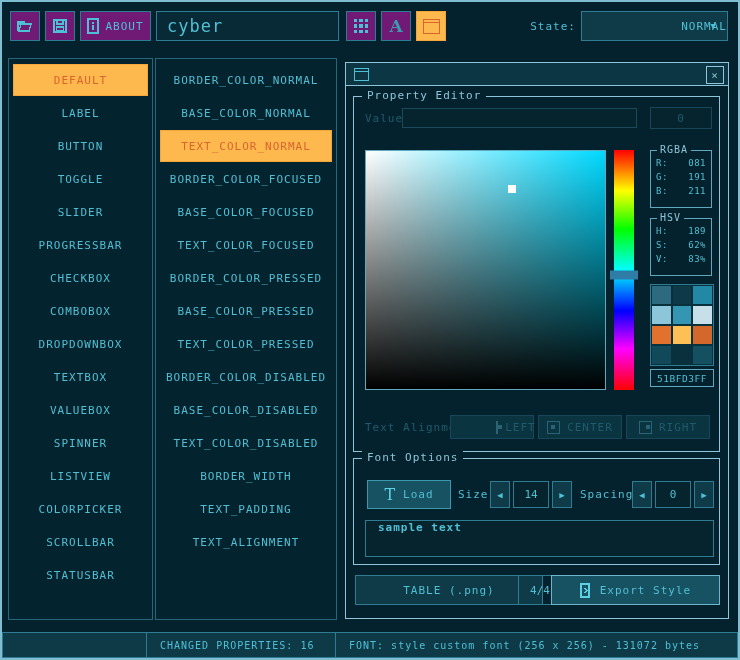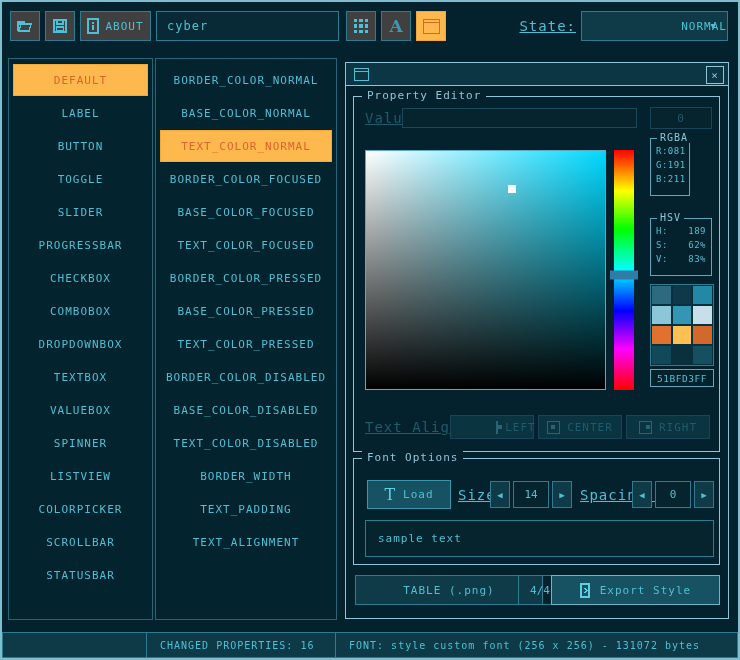--- a/index.html
+++ b/index.html
@@ -3,24 +3,24 @@
 <meta charset="utf-8">
 <style>
   html,body{margin:0;padding:0;background:#04222d;}
   #app{
     position:relative;width:740px;height:660px;box-sizing:border-box;
     background:#04222d;border:2px solid #7fbdd0;overflow:hidden;
     font-family:"DejaVu Sans Mono", monospace;color:#51bfd3;
   }
   .abs{position:absolute;box-sizing:border-box;}
   
-  .tbtn{background:#404040;border:1px solid #2e7c92;display:flex;align-items:center;justify-content:center;color:#4ec0d6;cursor:pointer;gap:6px;}
+  .tbtn{background:#701a75;border:1px solid #2e7c92;display:flex;align-items:center;justify-content:center;color:#4ec0d6;cursor:pointer;gap:6px;}
   .tbtn.orange{background:#fdb84e;border-color:#f5a637;color:#d9642e;}
-  .tinput{background:#082a36;border:1px solid #2e7c92;display:flex;align-items:center;padding:0 10px;font-size:12px;letter-spacing:1px;color:#51bfd3;}
-  .lbl{display:flex;align-items:center;font-size:14px;letter-spacing:1px;color:#51bfd3;text-decoration:underline;}
+  .tinput{background:#082a36;border:1px solid #2e7c92;display:flex;align-items:center;padding:0 10px;font-size:17px;letter-spacing:1px;color:#51bfd3;}
+  .lbl{display:flex;align-items:center;font-size:11px;letter-spacing:1px;color:#51bfd3;}
   .dropdown{background:#0f3b49;border:1px solid #2e7c92;display:flex;align-items:center;justify-content:flex-end;font-size:11px;letter-spacing:1px;cursor:pointer;}
   .dropdown .chev{position:absolute;right:10px;font-size:9px;color:#4ec0d6;}
   .glyphA{font-size:17px;font-weight:bold;color:#3d99ae;font-family:"DejaVu Serif",serif;}
   
   .panel{border:1px solid #25667a;background:#03232e;padding-top:4px;}
   .list-item{height:30px;margin:1px 4px;display:flex;align-items:center;justify-content:center;font-size:11px;letter-spacing:1px;color:#51bfd3;border:1px solid transparent;cursor:pointer;}
   .list-item.selected{background:#fdb84e;border-color:#f5a637;color:#d9642e;}
   
   .window{border:1px solid #8fc5d8;background:#04222d;}
   .titlebar{position:absolute;left:0;top:0;right:0;height:22px;background:#0d3644;border-bottom:1px solid #8fc5d8;display:flex;align-items:center;padding-left:8px;gap:8px;font-size:11px;letter-spacing:1px;}
@@ -185,21 +185,21 @@
   </div>
 
   <div class="abs gradient" id="sv-panel" style="left: 363px; top: 148px; width: 241px; height: 240px; background: linear-gradient(rgba(0, 0, 0, 0), rgb(0, 0, 0)), linear-gradient(to right, rgb(255, 255, 255), rgba(255, 255, 255, 0)), rgb(0, 217, 255);">
     <div class="marker" id="sv-marker" style="left: 61%; top: 16%;"></div>
   </div>
 
   <div class="abs huebar" id="hue-bar" style="left:612px;top:148px;width:20px;height:240px;background:linear-gradient(to bottom,#ff0000 0%,#ffff00 17%,#00ff00 33%,#00ffff 50%,#0000ff 67%,#ff00ff 83%,#ff0000 100%);">
     <div class="huehandle" id="hue-handle" style="top: 52%;"></div>
   </div>
 
-  <div class="abs minigroup" style="left:648px;top:136px;width:40px;height:58px;text-align:center;">
+  <div class="abs minigroup" style="left:648px;top:148px;width:62px;height:58px;text-align:center;">
     <span class="legend">RGBA</span>
     <div class="kv" style="margin-top:7px;">
         <span>R:</span>
         <span>081</span>
       </div>
     <div class="kv">
         <span>G:</span>
         <span>191</span>
       </div>
     <div class="kv">
@@ -277,21 +277,21 @@
   <div class="abs lbl" style="left:578px;top:478px;height:29px;">Spacing:</div>
   <div class="abs arrowbtn" style="left:630px;top:479px;width:20px;height:27px;">
       <span>◀</span>
     </div>
   <div class="abs valbox" style="left:653px;top:479px;width:36px;height:27px;">
       <span>0</span>
     </div>
   <div class="abs arrowbtn" style="left:692px;top:479px;width:20px;height:27px;">
       <span>▶</span>
     </div>
-  <div class="abs" style="left:363px;top:518px;width:349px;height:37px;border:1px solid #2e7c92;background:#06242e;display:flex;align-items:center;padding-left:12px;font-size:11px;letter-spacing:1px;">
+  <div class="abs" style="left:363px;top:518px;width:349px;height:37px;border:1px solid #2e7c92;background:#06242e;display:flex;padding-left:12px;font-size:11px;letter-spacing:1px;font-weight:bold;">
     <span>sample text</span>
   </div>
 
   <div class="abs btn" style="left:353px;top:573px;width:188px;height:30px;">
     <span>TABLE (.png)</span>
   </div>
   <div class="abs valbox" style="left:516px;top:573px;width:44px;height:30px;background:transparent;">
     <span>4/4</span>
   </div>
   <div class="abs btn lit" style="left:549px;top:573px;width:169px;height:30px;border-color:#6fb4c9;">

